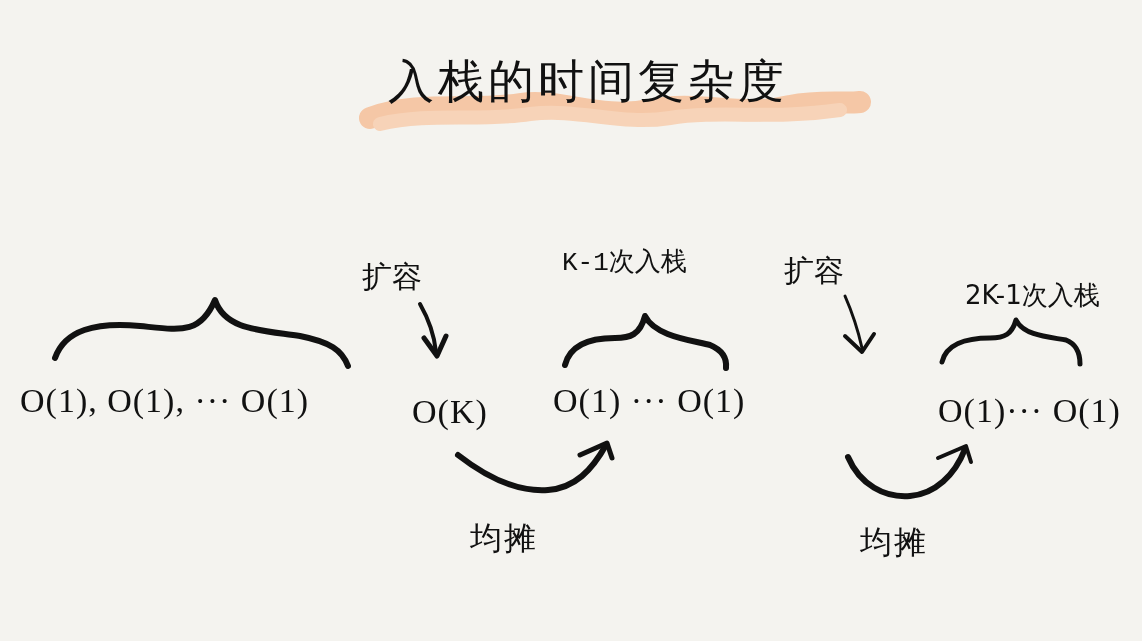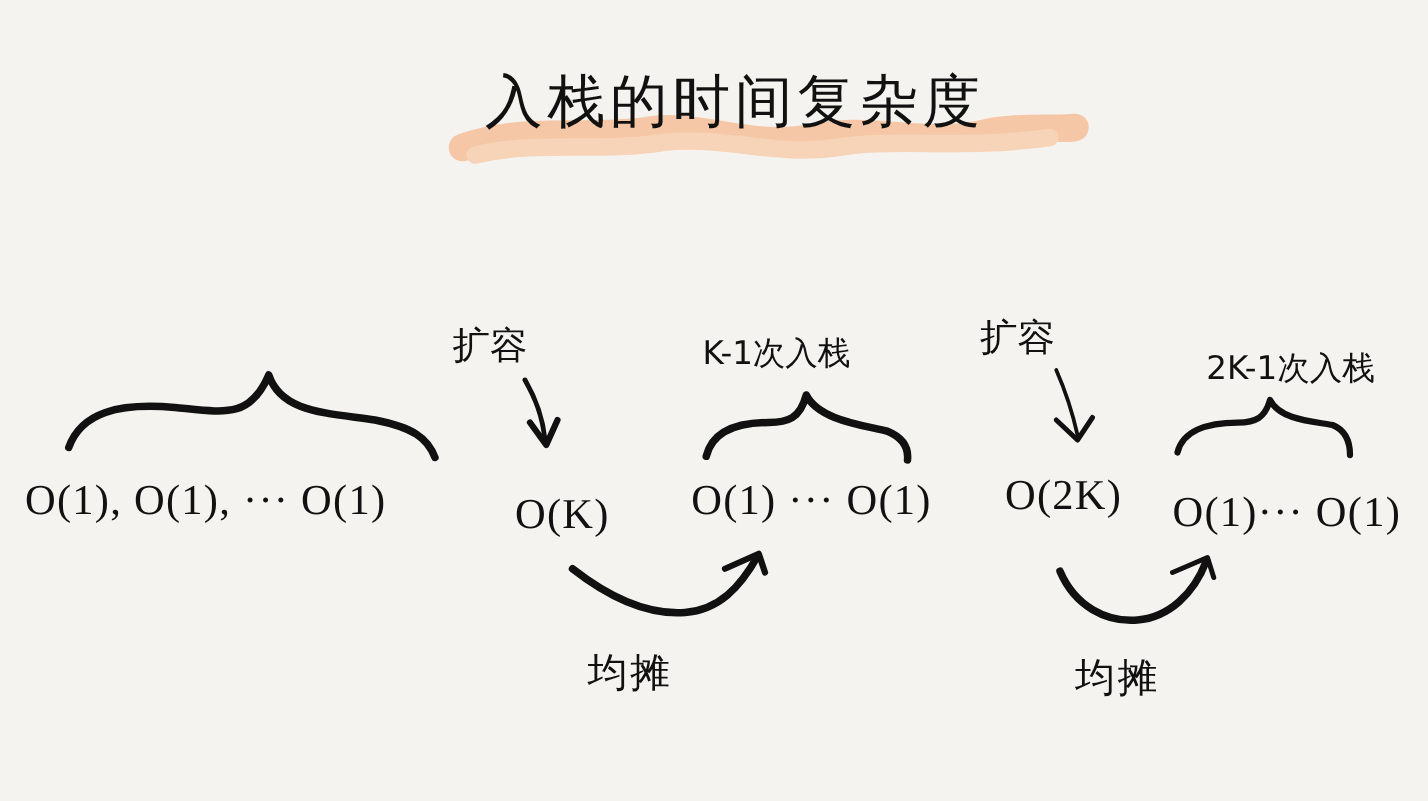--- a/index.html
+++ b/index.html
@@ -90,26 +90,25 @@
 
     <g>
       <path d="M848 457 C 860 485, 885 498, 910 496 C 935 494, 955 475, 965 449" stroke="#111" stroke-width="6" fill="none" stroke-linecap="round"></path>
       <path d="M938 458 L 966 446 L 971 462" stroke="#111" stroke-width="4" fill="none" stroke-linecap="round" stroke-linejoin="round"></path>
     </g>
   </svg>
 
   <div class="txt title">入栈的时间复杂度</div>
 
   <div class="txt label" style="left:362px; top:262px;">扩容</div>
-  <div class="txt label small" style="left:562px; top:270px;">K-1次入栈</div>
+  <div class="txt label small" style="left:562px; top:250px;font-family:Liberation Mono, monospace;">K-1次入栈</div>
   <div class="txt label" style="left:784px; top:256px;">扩容</div>
   <div class="txt label small" style="left:926px; top:282px;margin-left:39px;">2K-1次入栈</div>
 
   <div class="txt expr" style="left:20px; top:384px;">O(1), O(1), ··· O(1)</div>
   <div class="txt expr" style="left:412px; top:395px;">O(K)</div>
   <div class="txt expr" style="left:553px; top:384px;">O(1) ··· O(1)</div>
-  <div class="txt expr" style="left:804px; top:380px;">O(2K)</div>
   <div class="txt expr" style="left:938px; top:382px;margin-top:12px;">O(1)··· O(1)</div>
 
   <div class="txt amort" style="left:470px; top:522px;">均摊</div>
   <div class="txt amort" style="left:860px; top:526px;">均摊</div>
 
 </div>
 
 </body></html>

